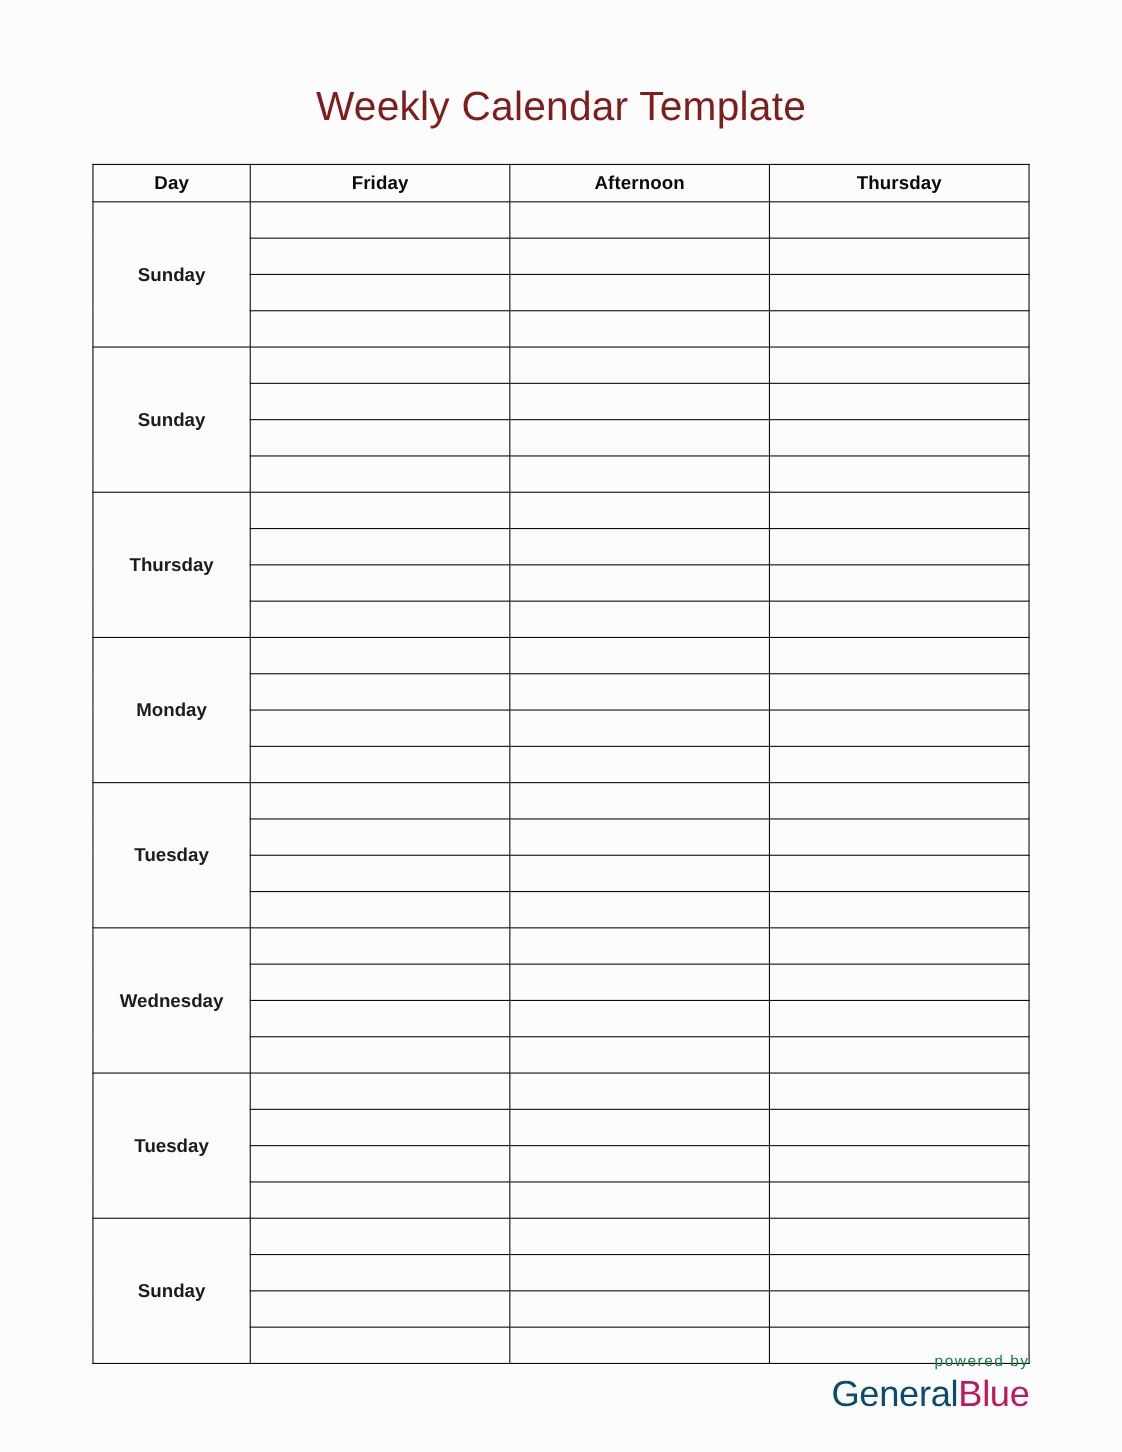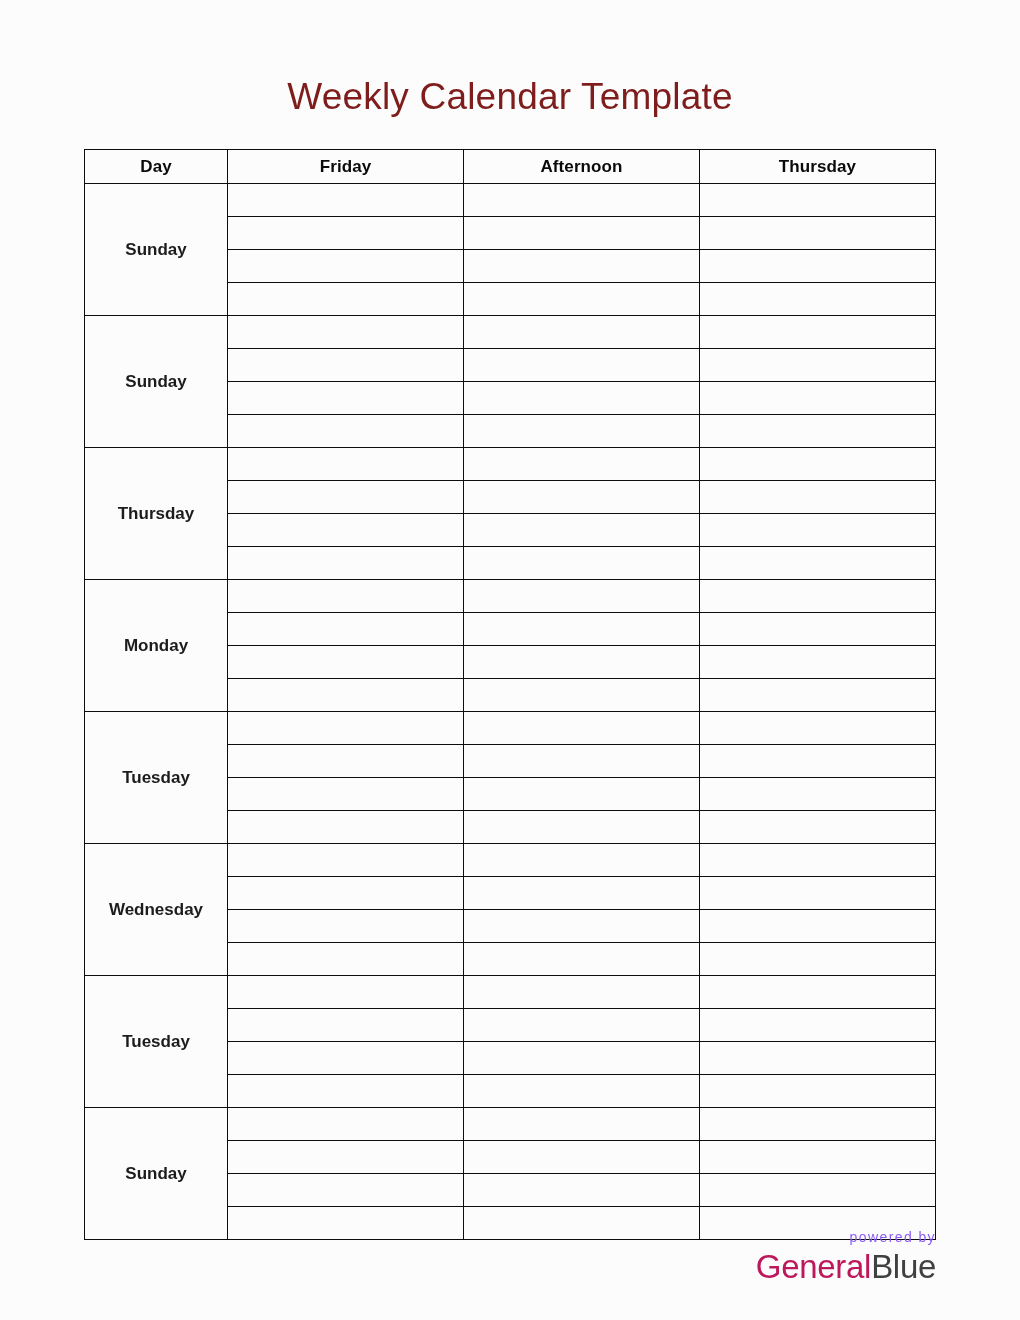--- a/index.html
+++ b/index.html
@@ -89,35 +89,35 @@
   
   .brand {
     position: absolute;
     right: 84px;
     top: 1228px;
     width: 320px;
     text-align: right;
   }
   .brand .powered {
     font-size: 14px;
-    color: #8b5cf6;
+    color: #15803d;
     letter-spacing: 1.4px;
     line-height: 18px;
     font-weight: 400;
   }
   .brand .logo {
     margin-top: 2px;
     font-size: 33px;
     line-height: 38px;
     font-weight: 400;
     letter-spacing: -0.3px;
     white-space: nowrap;
   }
-  .brand .logo .g-general { color: #be185d; }
-  .brand .logo .g-blue { color: #404040; margin-top: 44px; }
+  .brand .logo .g-general { color: #0c4a6e; }
+  .brand .logo .g-blue { color: #be185d; margin-top: 44px; }
 </style>
 </head>
 <body>
 
 <div class="page">
 
   <div class="title">Weekly Calendar Template</div>
 
   <div class="cal-wrap">
     <table class="cal">

